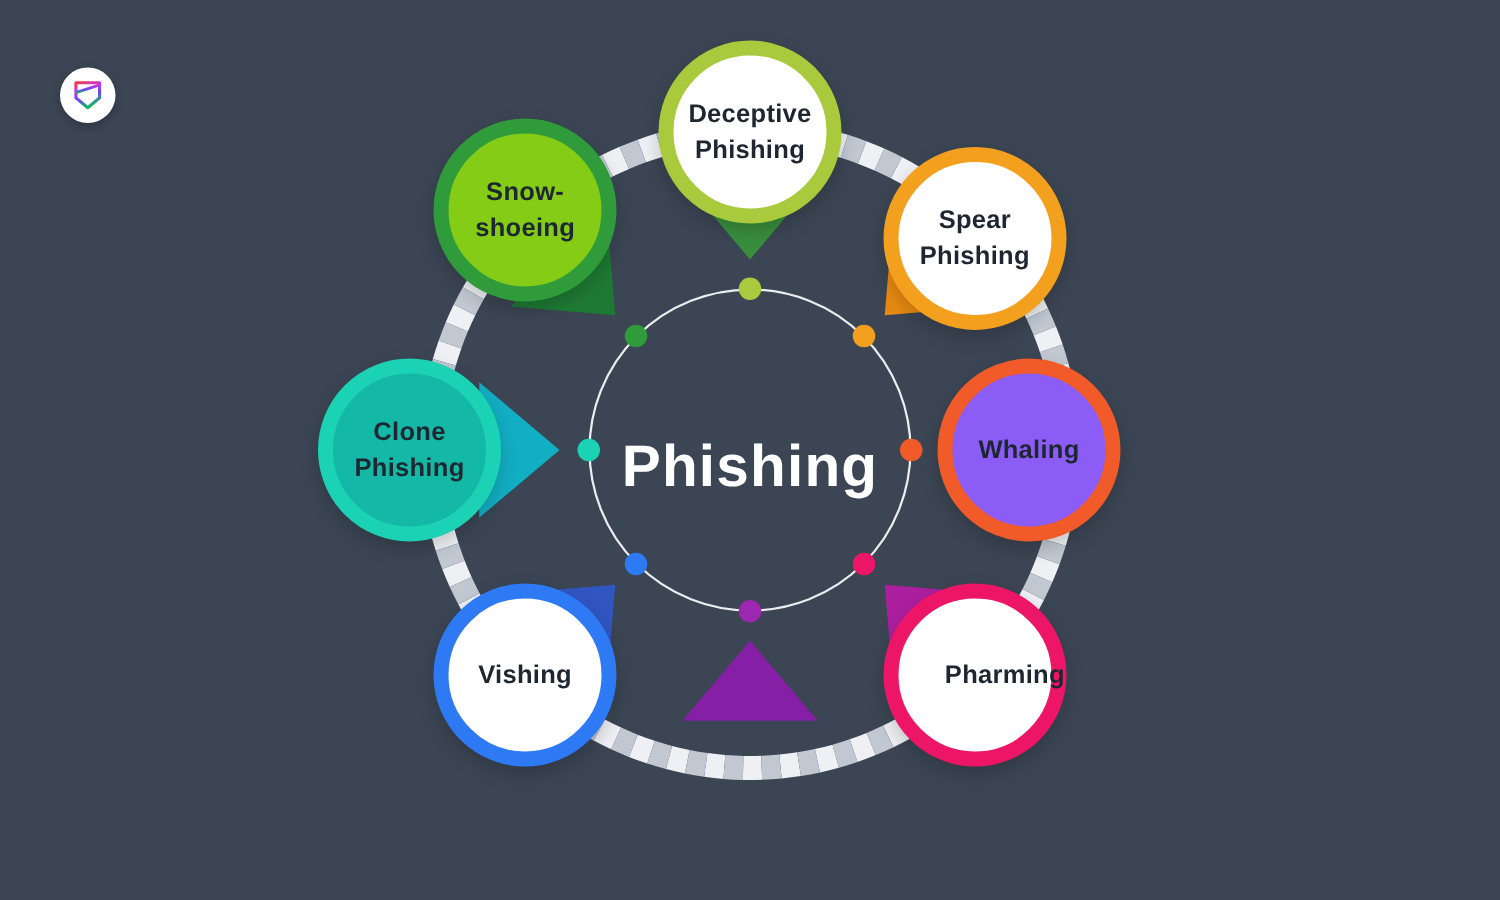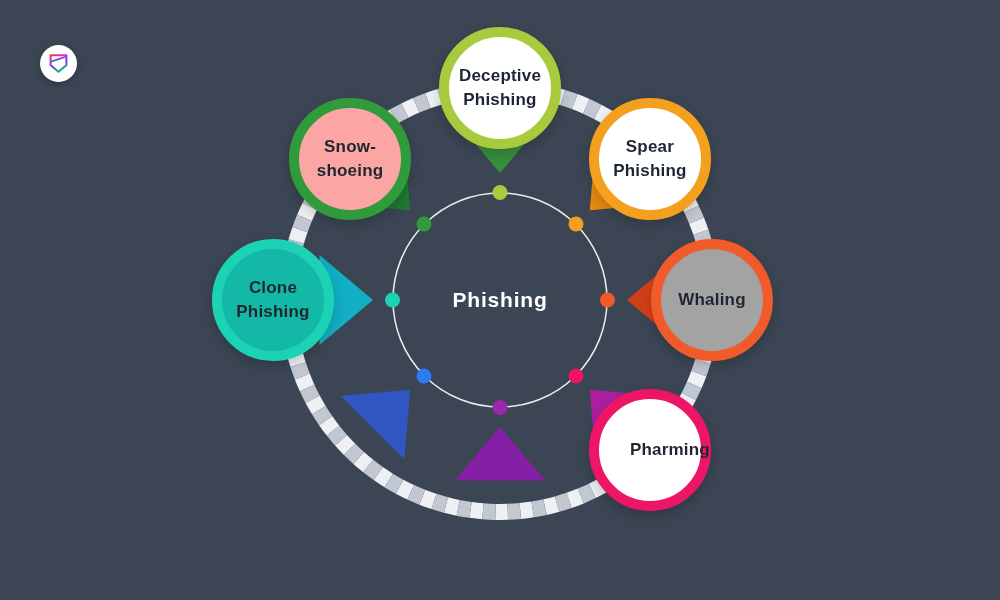--- a/index.html
+++ b/index.html
@@ -21,23 +21,23 @@
     border-radius: 50%; border-style: solid; border-width: 10px;
     background: #ffffff; box-shadow: 0 5px 12px rgba(0,0,0,.18);
     display: flex; align-items: center; justify-content: center;
   }
   .node-label {
     font-size: 17px; font-weight: 700; text-align: center;
     line-height: 1.4; letter-spacing: .2px; white-space: pre-line;
   }
 
   .center-title {
-    position: absolute; left: 500px; top: 300px; z-index: 3;
+    position: absolute; left: 500px; top: 312px; z-index: 3;
     transform: translate(-50%, -50%);
-    text-align: center; font-size: 21px; font-weight: 700;
+    text-align: center; font-size: 39px; font-weight: 700;
     letter-spacing: .8px; line-height: 44px;
   }
 </style>
 </head>
 <body style="background: rgb(59, 69, 83);">
 
 <div class="stage">
 
   <div class="logo-badge" style="background: rgb(255, 255, 255);">
     <svg width="21" height="23" viewBox="0 0 24 26">
@@ -76,30 +76,33 @@
       <circle cx="424" cy="224" r="7.5" fill="#2f9b3b"></circle>
     </svg>
 
   <div id="nodes">
       <div class="node" style="left: 439px; top: 27px; border-color: rgb(168, 202, 60); background: rgb(255, 255, 255);">
         <span class="node-label" style="color: rgb(30, 39, 49);">Deceptive Phishing</span>
       </div>
       <div class="node" style="left: 588.9px; top: 98px; border-color: rgb(244, 160, 31); background: rgb(255, 255, 255);">
         <span class="node-label" style="color: rgb(30, 39, 49);">Spear Phishing</span>
       </div>
-      <div class="node" style="left: 651px; top: 239px; border-color: rgb(241, 90, 41); background: #a3a3a3;">
+      <div class="node" style="left: 625px; top: 239px; border-color: rgb(241, 90, 41); background: #8b5cf6;">
         <span class="node-label" style="color: rgb(30, 39, 49);">Whaling</span>
       </div>
       <div class="node" style="left: 588.9px; top: 388.9px; border-color: rgb(237, 21, 102); background: rgb(255, 255, 255);">
         <span class="node-label" style="color: rgb(30, 39, 49); margin-left: 40px;">Pharming</span>
       </div>
+      <div class="node" style="left: 289.1px; top: 388.9px; border-color: rgb(46, 122, 245); background: rgb(255, 255, 255);">
+        <span class="node-label" style="color: rgb(30, 39, 49);">Vishing</span>
+      </div>
       <div class="node" style="left: 212px; top: 239px; border-color: rgb(28, 210, 181); background: #14b8a6;">
         <span class="node-label" style="color: rgb(30, 39, 49);">Clone Phishing</span>
       </div>
-      <div class="node" style="left: 289.1px; top: 98px; border-color: rgb(47, 155, 59); background: #fca5a5;">
+      <div class="node" style="left: 289.1px; top: 79px; border-color: rgb(47, 155, 59); background: #84cc16;">
         <span class="node-label" style="color: rgb(30, 39, 49);">Snow-
 shoeing</span>
       </div>
     </div>
 
   <div class="center-title" style="color: rgb(255, 255, 255);">
     <div>Phishing</div>
   </div>
 
 </div>

